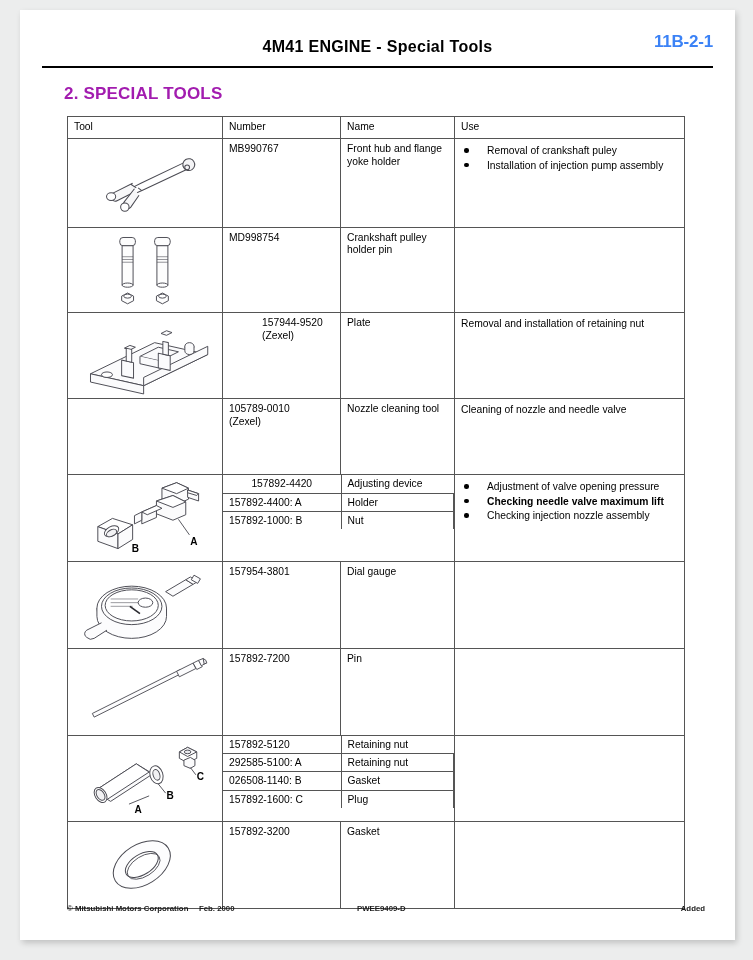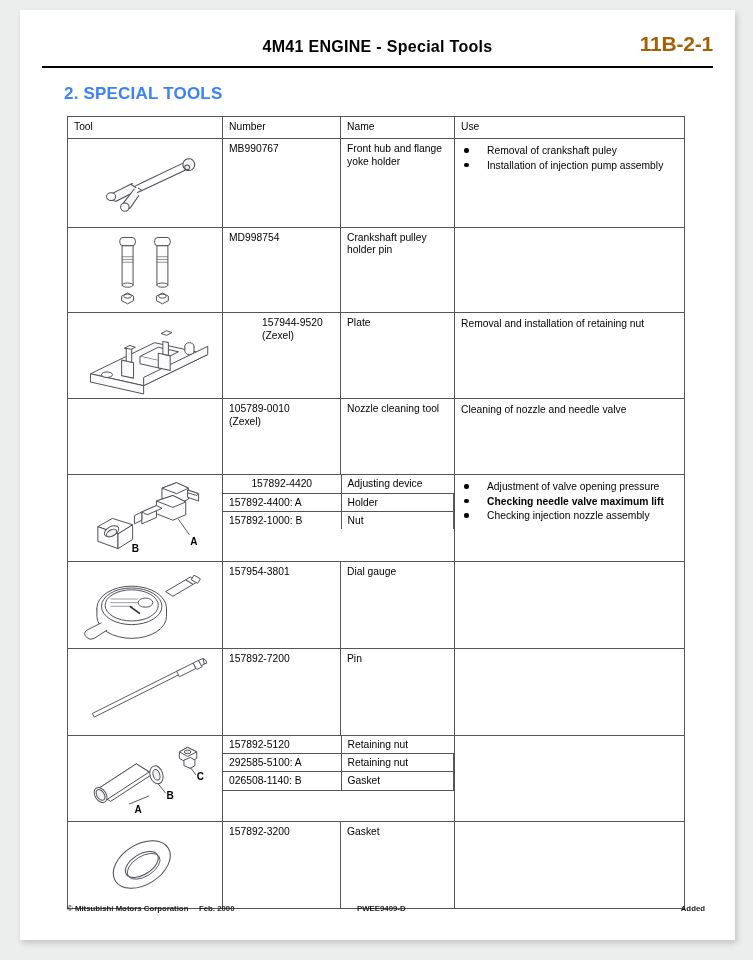--- a/index.html
+++ b/index.html
@@ -28,36 +28,36 @@
     left: 0; right: 0; top: 6px;
     text-align: center;
     font-size: 16px;
     font-weight: bold;
     letter-spacing: 0.3px;
     color: #000;
   }
   .hdr-page {
     position: absolute;
     right: 0; top: 0;
-    font-size: 21px;
+    font-size: 17px;
     font-weight: bold;
     letter-spacing: -0.2px;
-    color: #a16207;
+    color: #3b82f6;
   }
   .hdr-rule {
     position: absolute;
     left: 0; right: 0; bottom: 4px;
     border-bottom: 2.5px solid #000;
   }
   .sec-title {
     margin: 12px 0 12px 44px;
     font-size: 17px;
     font-weight: bold;
     letter-spacing: 0.2px;
-    color: #3b82f6;
+    color: #a21caf;
   }
   
   .tbl-wrap { margin: 0 30px 0 47px; }
   table.tools {
     width: 617px;
     border-collapse: collapse;
     table-layout: fixed;
     border: 1.6px solid #111;
   }
   table.tools td, table.tools th {
@@ -408,20 +408,24 @@
               <td style="border:none;" class="grp-head">Retaining nut</td>
             </tr>
             <tr>
               <td class="grp-indent" style="border-left:none;">292585-5100: A</td>
               <td>Retaining nut</td>
             </tr>
             <tr>
               <td class="grp-indent" style="border-left:none;">026508-1140: B</td>
               <td>Gasket</td>
             </tr>
+            <tr>
+              <td class="grp-indent" style="border-left:none;border-bottom:none;">157892-1600: C</td>
+              <td style="border-bottom:none;">Plug</td>
+            </tr>
           </tbody>
               </table>
         </td>
         <td class="use-cell"></td>
       </tr>
 
       <tr style="height:86px;">
         <td class="tool-cell">
           <svg class="draw" viewBox="0 0 155 86">
             <g fill="#fdfdfe" stroke="#4a4a52" stroke-width="1.1" stroke-linejoin="round">

